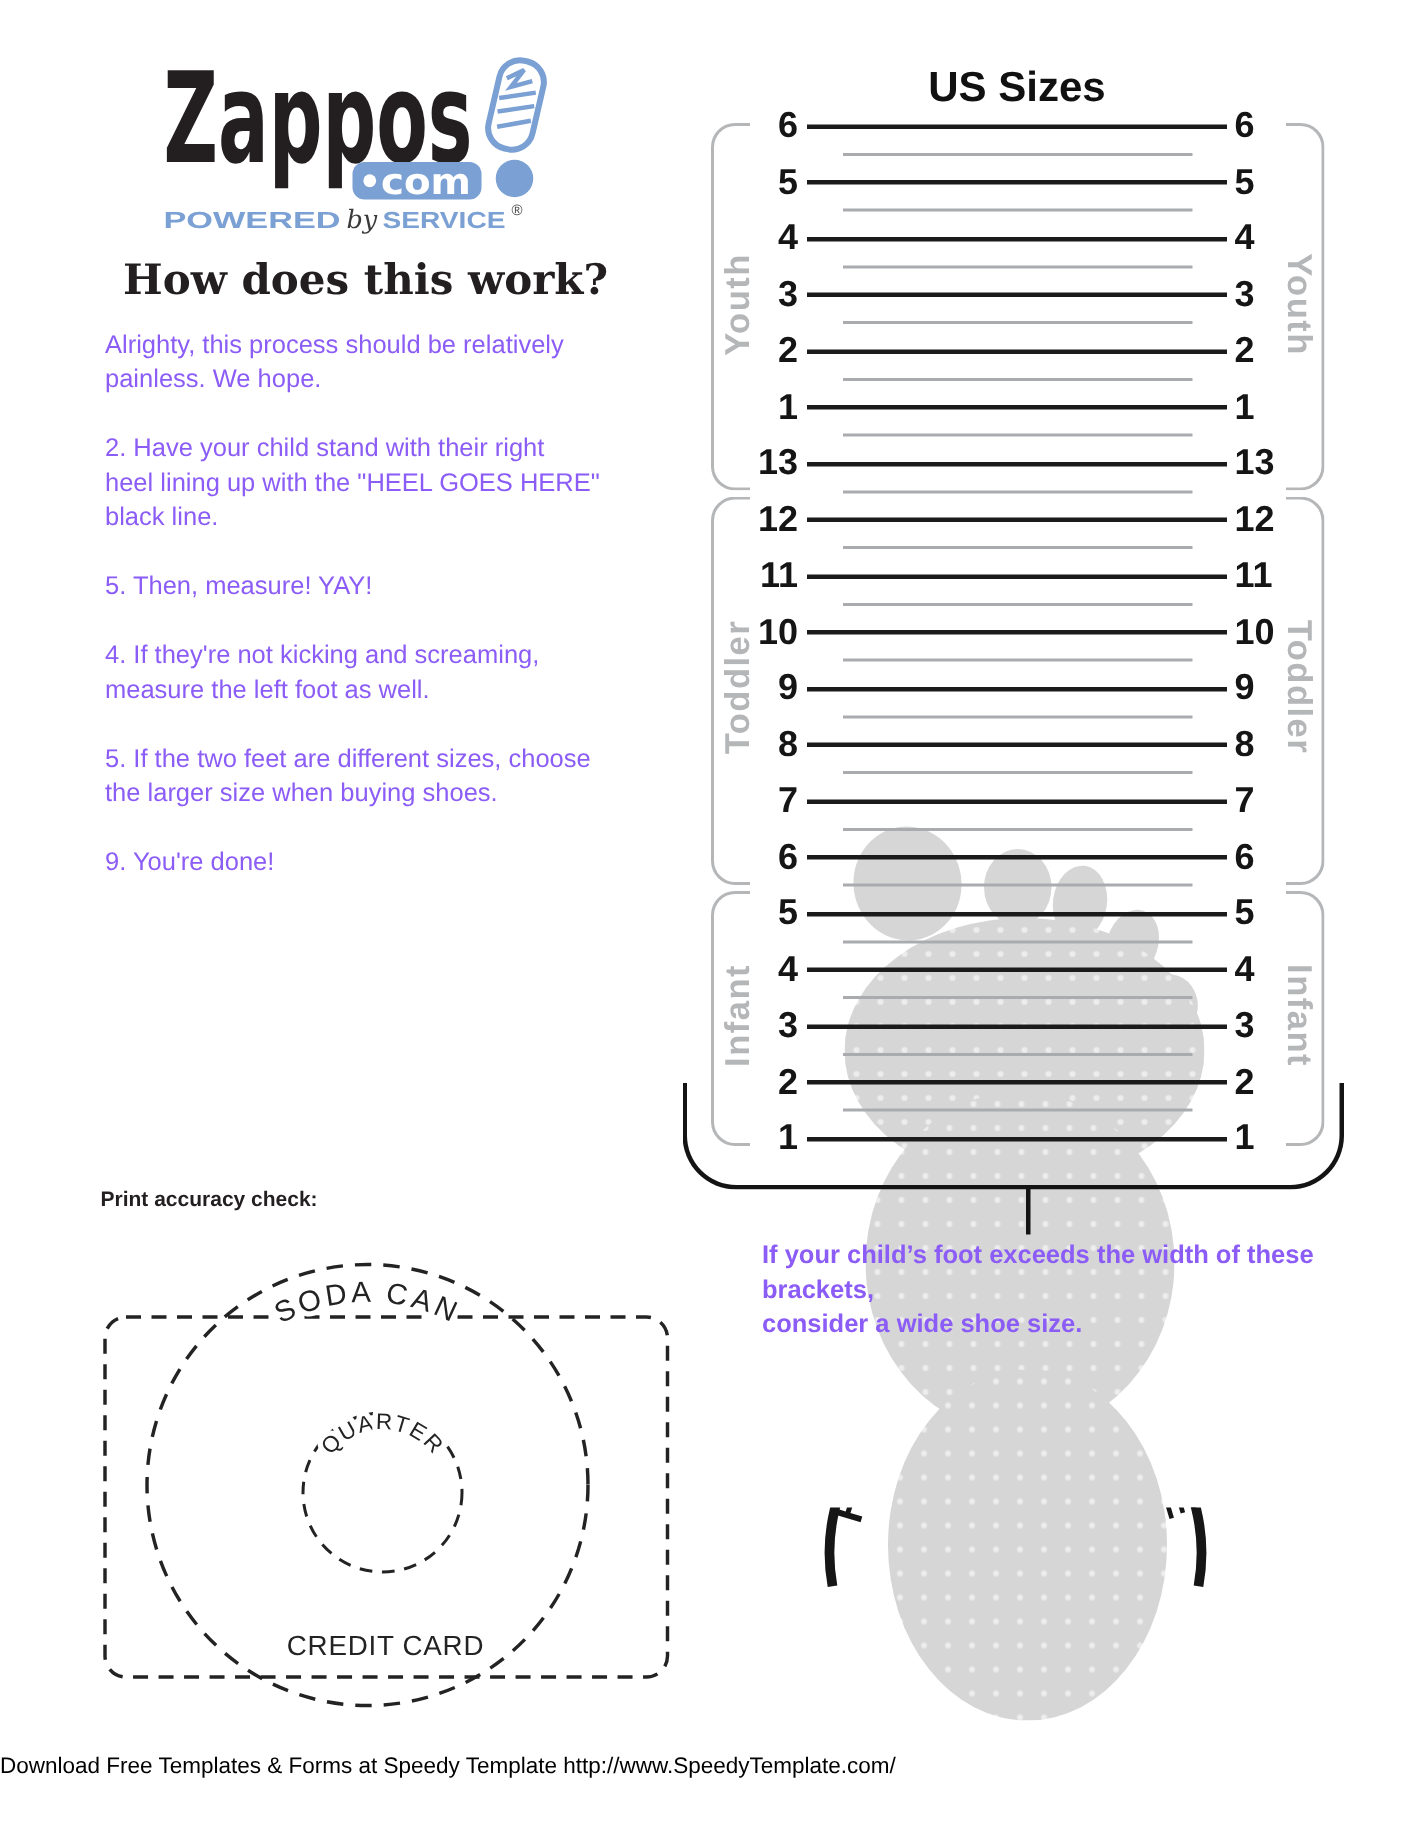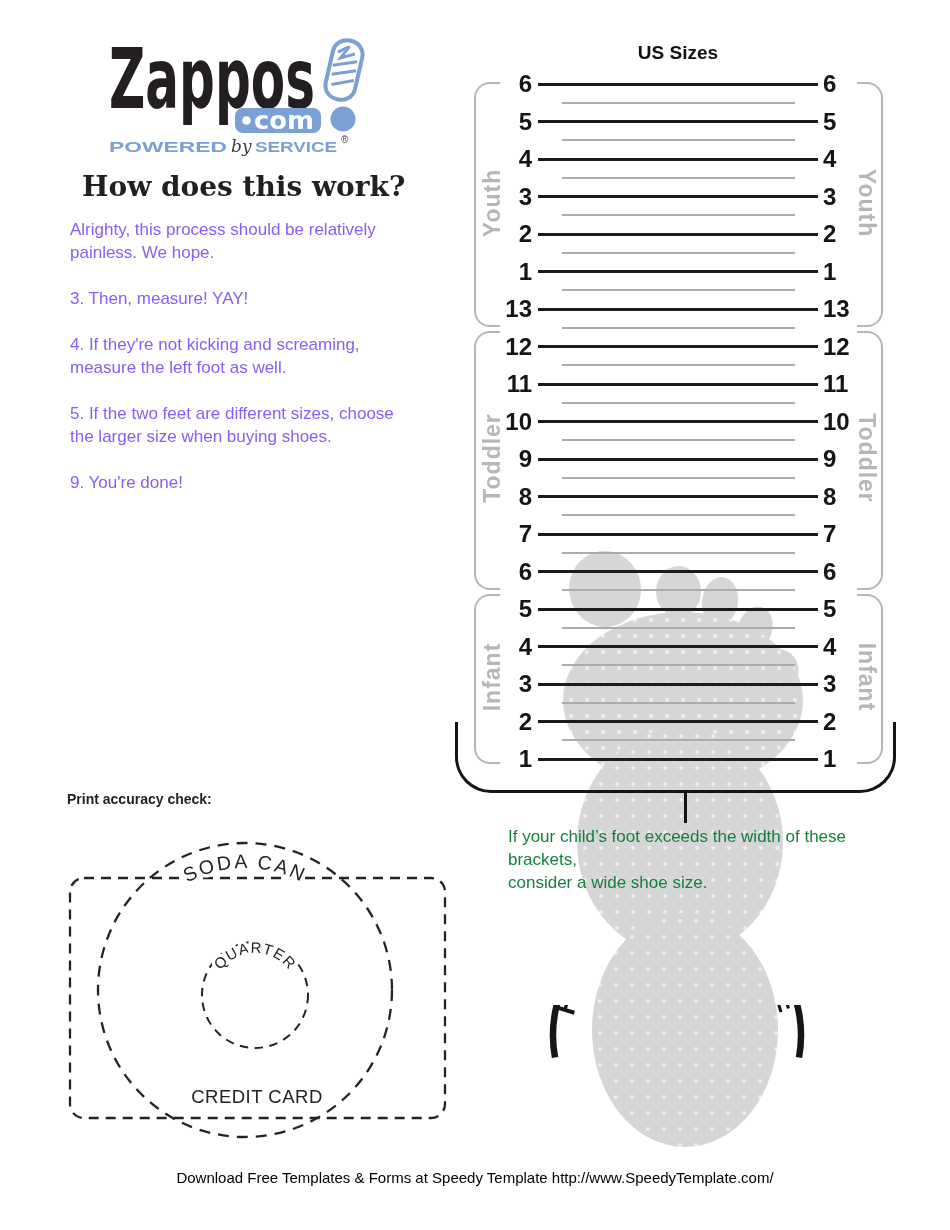--- a/index.html
+++ b/index.html
@@ -14,57 +14,57 @@
   .howto{font-family:"DejaVu Serif",serif;font-size:28px;font-weight:bold;color:#231f20;
          margin:0 0 15px 12px;letter-spacing:0px;}
   .intro p{white-space:pre-line;font-size:17px;line-height:23px;margin:0 0 23px 0;color:#8b5cf6;}
 
   
   .pac-heading{position:absolute;left:67px;top:791px;font-size:14px;font-weight:bold;color:#231f20;}
   .pac-svg{position:absolute;left:50px;top:825px;width:430px;height:340px;}
   .curve-label{font-family:"Liberation Sans",sans-serif;fill:#232323;
                paint-order:stroke;stroke:#ffffff;stroke-width:7px;stroke-linejoin:round;}
   .print-note{position:absolute;left:71px;top:1149px;font-size:17px;color:#2b2a29;}
-  .footer{position:absolute;left:0;top:1169px;width:950px;text-align:center;font-size:15px;color:#000;}
+  .footer{position:absolute;left:0;top:1169px;width:950px;text-align:left;font-size:15px;color:#000;}
 
   
   .fp{position:absolute;background:#d6d6d6;border-radius:50%;}
   .fp-tex{background:#d6d6d6;background-image:radial-gradient(rgba(255,255,255,.55) 1.5px,transparent 2.5px);
           background-size:16px 16px;}
   .fp-toe1{left:569px;top:551px;width:72px;height:76px;transform:rotate(-8deg);}
   .fp-toe2{left:656px;top:566px;width:45px;height:51px;}
   .fp-toe3{left:702px;top:577px;width:36px;height:49px;transform:rotate(8deg);}
   .fp-toe4{left:738px;top:606px;width:34px;height:46px;transform:rotate(18deg);}
   .fp-toe5{left:756px;top:649px;width:42px;height:46px;transform:rotate(30deg);}
   .fp-ball{left:563px;top:612px;width:240px;height:177px;}
   .fp-mid{left:577px;top:728px;width:206px;height:228px;}
   .fp-heel{left:592px;top:913px;width:186px;height:234px;}
 
   
   .ruler{position:absolute;left:0;top:0;width:950px;height:1230px;}
   .us-title{position:absolute;left:558px;top:42px;width:240px;text-align:center;
-            font-size:19px;font-weight:bold;color:#111;}
+            font-size:28px;font-weight:bold;color:#111;}
   .major-line{position:absolute;left:538px;width:280px;height:3px;background:#1b1b1b;}
   .half-line{position:absolute;left:562px;width:233px;height:2px;background:#a9abae;}
   .num{position:absolute;font-weight:bold;font-size:24px;line-height:26px;height:26px;color:#151515;}
   .num-left{left:472px;width:60px;text-align:right;}
   .num-right{left:823px;width:60px;text-align:left;}
   .bracket{position:absolute;width:24px;border:2px solid #b4b6b8;background:none;}
   .bracket-left{left:474px;border-right:none;border-radius:16px 0 0 16px;}
   .bracket-right{left:857px;border-left:none;border-radius:0 16px 16px 0;}
   .sec-label{position:absolute;color:#b4b6b8;font-weight:bold;font-size:23px;letter-spacing:1px;
              transform:translate(-50%,-50%) rotate(-90deg);white-space:nowrap;}
   .sec-label-right{transform:translate(-50%,-50%) rotate(90deg);}
 
   .outer-bracket{position:absolute;left:455px;top:722px;width:435px;height:68px;
                  border-left:3px solid #141414;border-right:3px solid #141414;border-bottom:3px solid #141414;
                  border-radius:0 0 36px 36px;}
   .outer-tick{position:absolute;left:684px;top:790px;width:3px;height:33px;background:#141414;}
   .wide-note{position:absolute;left:508px;top:825px;width:390px;font-size:17px;line-height:23px;
-             white-space:pre-line;color:#15803d;}
+             white-space:pre-line;color:#8b5cf6;font-weight:bold;}
 
   .heel-svg{position:absolute;left:535px;top:1005px;width:290px;height:170px;}
 </style>
 </head>
 <body>
 
 <div class="page">
 
   <div>
     <div class="fp fp-toe1"></div>
@@ -95,21 +95,24 @@
       <text x="128" y="122" font-size="17" font-style="italic" fill="#3a3a3a" font-family="DejaVu Serif, serif">by</text>
       <text x="152" y="122" font-size="15.5" font-weight="bold" fill="#7BA0D3" textLength="82" lengthAdjust="spacingAndGlyphs">SERVICE</text>
       <text x="238" y="113" font-size="10" fill="#444444">®</text>
     </g>
   </svg>
 
   <div class="intro">
     <h1 class="howto">How does this work?</h1>
     <p>Alrighty, this process should be relatively
 painless. We hope.</p>
-    <p>3. Then, measure! YAY!</p>
+    <p>2. Have your child stand with their right
+heel lining up with the "HEEL GOES HERE"
+black line.</p>
+    <p>5. Then, measure! YAY!</p>
     <p>4. If they're not kicking and screaming,
 measure the left foot as well.</p>
     <p>5. If the two feet are different sizes, choose
 the larger size when buying shoes.</p>
     <p>9. You're done!</p>
   </div>
 
   <div class="ruler" id="ruler">
     <div class="us-title">US Sizes</div>
     <div class="outer-bracket"></div>

